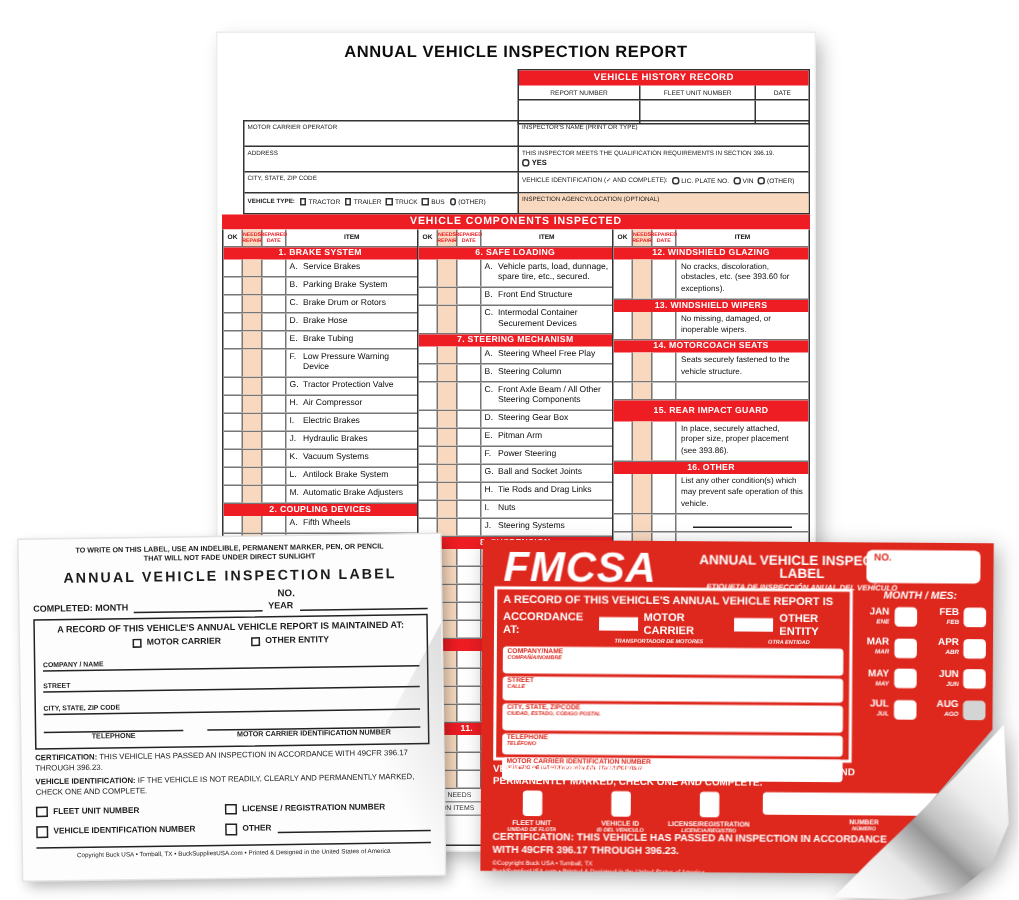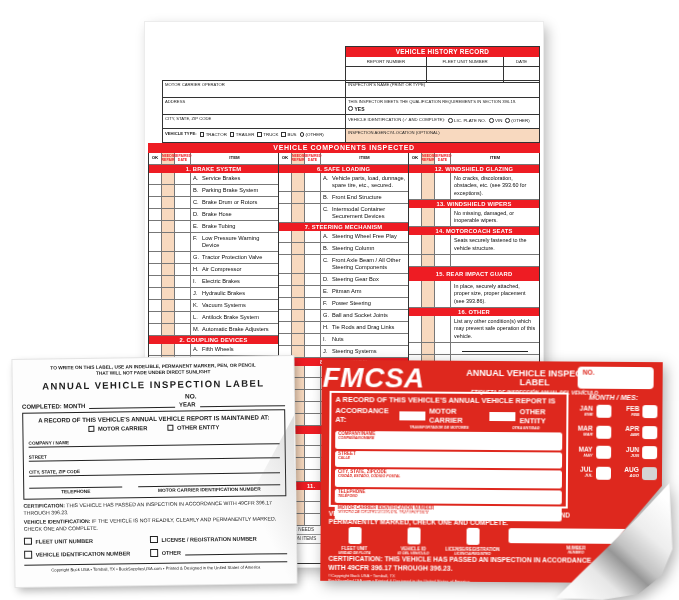--- a/index.html
+++ b/index.html
@@ -86,21 +86,21 @@
   .wfooter{border-top:.9px solid #222;margin-top:6px;padding-top:2px;font-size:4.2px;text-align:center;color:#222}
   .wcurl{position:absolute;right:0;top:0;bottom:0;width:110px;pointer-events:none;
     background:linear-gradient(245deg,rgba(110,110,110,.28) 4%,rgba(255,255,255,0) 52%);
     clip-path:polygon(100% 26%,100% 100%,14% 100%)}
 
   
   .fwrap{position:absolute;left:321px;top:361px;width:341px;height:221px;z-index:4;
     transform:rotate(.4deg);filter:drop-shadow(3px 4px 7px rgba(0,0,0,.32))}
   .fbg{position:absolute;inset:0;background:var(--label_red);color:#fff;
     clip-path:polygon(0 0,100% 0,100% 56%,76% 100%,0 100%);padding:5px 8px}
-  .fbrand{position:absolute;left:1px;top:4px;font-size:28px;font-weight:bold;font-style:italic;
+  .fbrand{position:absolute;left:14px;top:4px;font-size:28px;font-weight:bold;font-style:italic;
     letter-spacing:.5px;line-height:1}
   .ftitles{position:absolute;left:133px;top:8px;width:160px;text-align:center}
   .ftitle{font-size:9px;font-weight:bold;line-height:1.05}
   .fsub{font-size:5.2px;font-weight:bold;font-style:italic;margin-top:1px}
   .fno{position:absolute;right:9px;top:5px;width:76px;height:22px;background:#fff;border-radius:4px;
     color:var(--label_red);font-size:6.6px;font-weight:bold;padding:2px 5px}
   .fmonths{position:absolute;right:5px;top:32px;width:88px}
   .mhdr{font-size:7px;font-weight:bold;font-style:italic;text-align:center}
   .mgrid{display:grid;grid-template-columns:1fr 1fr;gap:7.5px 5px;margin-top:4px}
   .mcell{display:flex;align-items:center;justify-content:flex-end;gap:3px}
@@ -133,20 +133,21 @@
   .curl{position:absolute;right:-11px;bottom:-17px;width:120px;height:122px;
     background:linear-gradient(222deg,#ffffff 12%,#ededed 34%,#c2c2c2 49%,#969696 56%,#e7e7e7 71%,#fbfbfb 90%);
     clip-path:polygon(97% 4%,71% 32%,46% 57%,23% 79%,9% 93%,3% 99%,42% 100%,72% 95%,91% 80%,100% 58%)}
 </style>
 </head>
 <body>
 
 <div class="stage">
 
   <div class="report">
+    <div class="rtitle">ANNUAL VEHICLE INSPECTION REPORT</div>
 
     <div class="history">
       <div class="h-bar">VEHICLE HISTORY RECORD</div>
       <div class="h-cols">
         <div class="h-col c0">REPORT NUMBER</div>
         <div class="h-col c1">FLEET UNIT NUMBER</div>
         <div class="h-col c2">DATE</div>
       </div>
       <div class="h-empty">
         <div class="h-col c0"></div>

